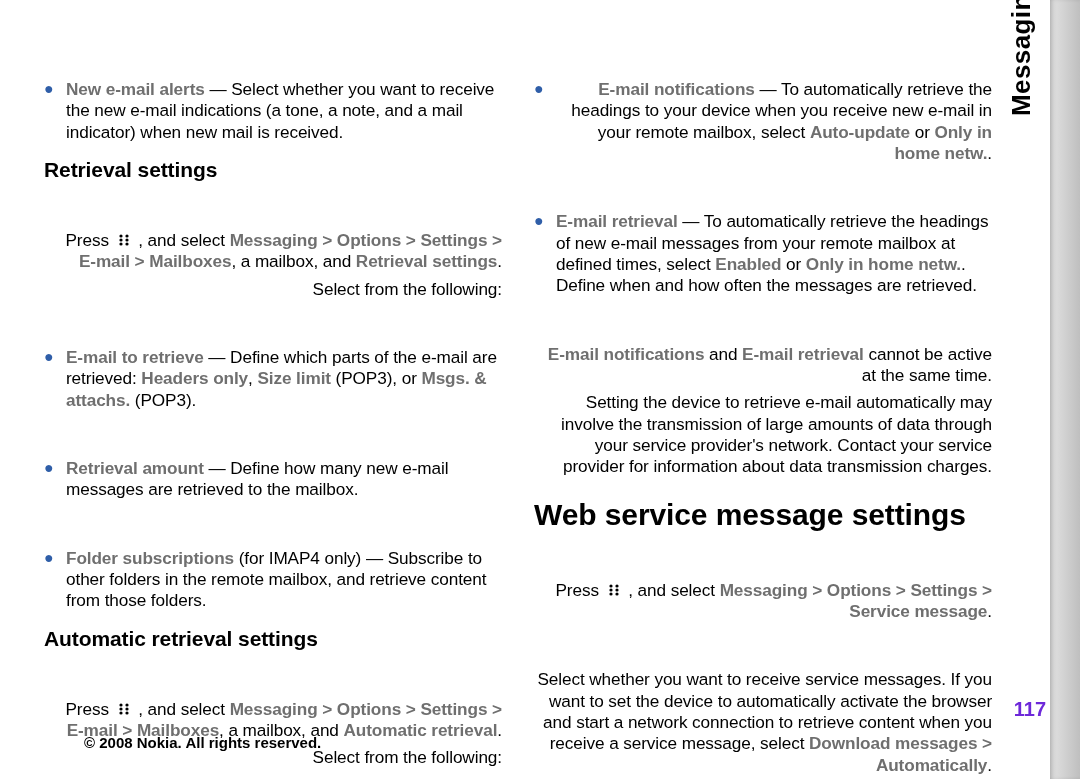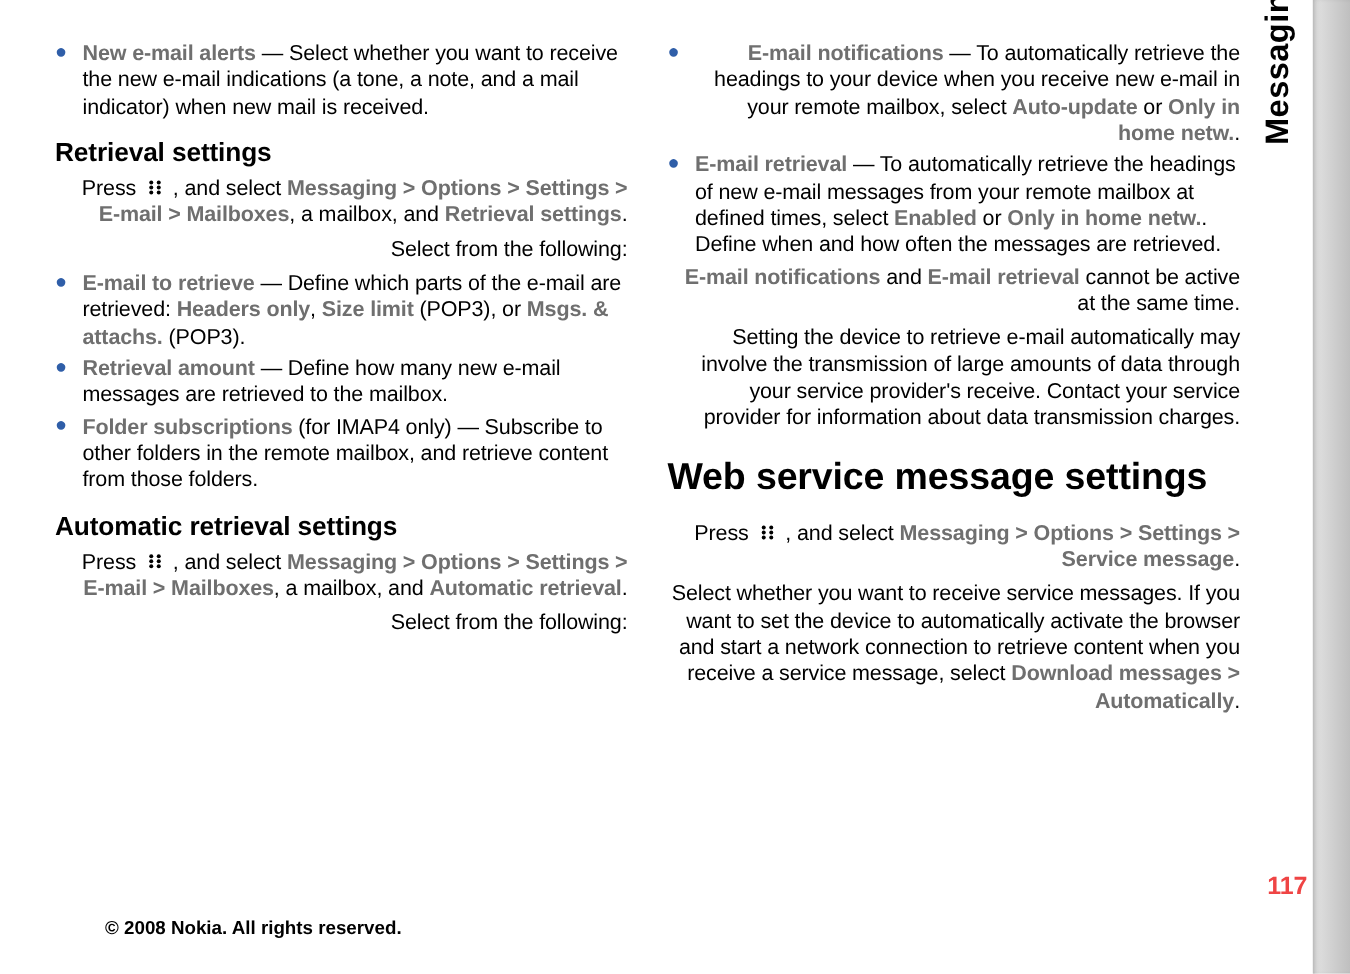--- a/index.html
+++ b/index.html
@@ -30,21 +30,21 @@
     left:0;
     top:0;
     color:#2f5ea8;
     font-size:16px;
   }
   .bg{font-weight:bold;color:#6f6f6f;}
   .h3{font-weight:bold;font-size:21px;margin:14px 0 4px 0;}
   .h2{font-weight:bold;font-size:30px;margin:18px 0 16px 0;}
   .para{margin:0 0 6px 0;text-align:right;}
   .break{break-before:column;text-align:right;}
-  .nobreak{break-inside:avoid;}
+  .nobreak{break-inside:avoid;margin-top:47px;}
   .side-label{
     position:absolute;
     top:20px;
     width:48px;
     right:34px;
     height:160px;
     font-weight:bold;
     font-size:26px;
     letter-spacing:0.4px;
   }
@@ -53,21 +53,21 @@
     transform:rotate(-90deg) translate(-96px, 8px);
     transform-origin:left top;
     white-space:nowrap;
   }
   .pagenum{
     position:absolute;
     right:34px;
     bottom:58px;
     font-weight:bold;
     font-size:20px;
-    color:#ef4444;
+    color:#6d28d9;
   }
   .footer{
     position:absolute;
     left:84px;
     bottom:28px;
     font-weight:bold;
     font-size:15px;
   }
   .edge{
     position:absolute;
@@ -141,21 +141,21 @@
     <div class="bullet-item nobreak break">
       <span class="bg">E-mail notifications</span><span> — To automatically retrieve the headings to your device when you receive new e-mail in your remote mailbox, select </span><span class="bg">Auto-update</span><span> or </span><span class="bg">Only in home netw.</span><span>.</span>
     </div>
     <div class="bullet-item nobreak">
       <span class="bg">E-mail retrieval</span><span> — To automatically retrieve the headings of new e-mail messages from your remote mailbox at defined times, select </span><span class="bg">Enabled</span><span> or </span><span class="bg">Only in home netw.</span><span>. Define when and how often the messages are retrieved.</span>
     </div>
 
     <p class="para nobreak">
       <span class="bg">E-mail notifications</span><span> and </span><span class="bg">E-mail retrieval</span><span> cannot be active at the same time.</span>
     </p>
-    <p class="para">Setting the device to retrieve e-mail automatically may involve the transmission of large amounts of data through your service provider's receive. Contact your service provider for information about data transmission charges.</p>
+    <p class="para">Setting the device to retrieve e-mail automatically may involve the transmission of large amounts of data through your service provider's network. Contact your service provider for information about data transmission charges.</p>
 
     <div class="h2">Web service message settings</div>
     <p class="para nobreak">
       <span>Press </span><span class="icon-menu"><svg viewBox="0 0 16 16">
             <circle cx="5" cy="4" r="1.6"></circle>
             <circle cx="11" cy="4" r="1.6"></circle>
             <circle cx="5" cy="8" r="1.6"></circle>
             <circle cx="11" cy="8" r="1.6"></circle>
             <circle cx="5" cy="12" r="1.6"></circle>
             <circle cx="11" cy="12" r="1.6"></circle>

